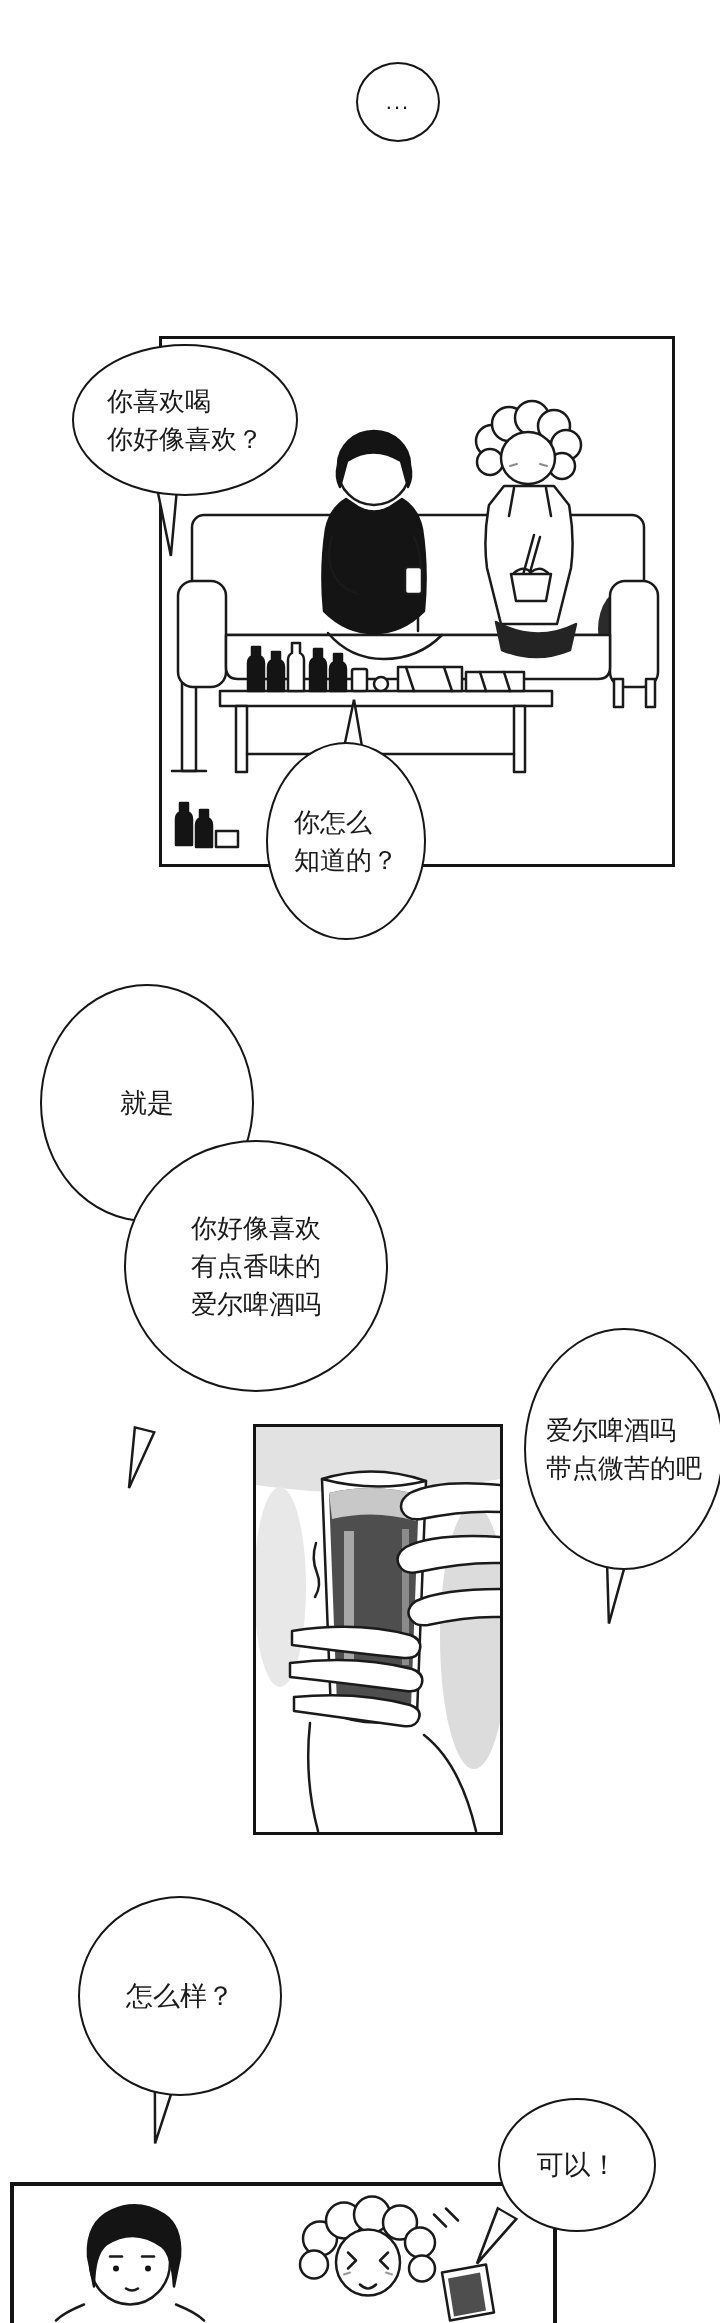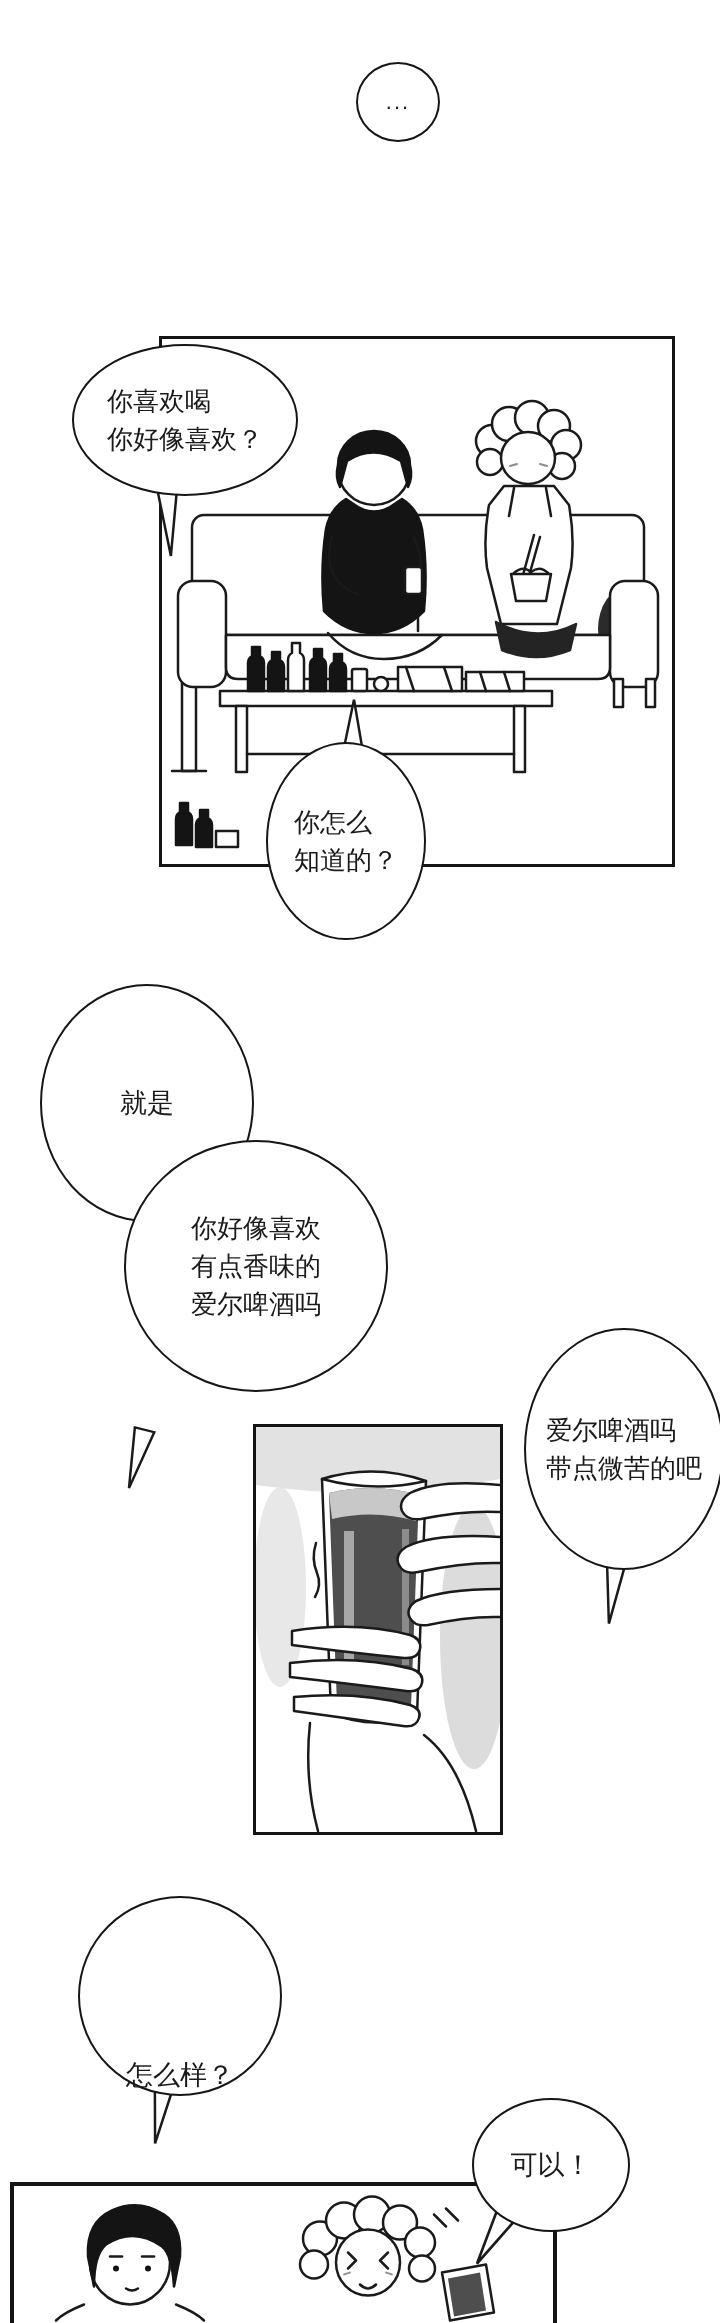--- a/index.html
+++ b/index.html
@@ -220,25 +220,25 @@
     </div>
   </div>
 
   <div class="bubble" style="left:524px; top:1328px; width:200px; height:242px;">
     <div class="lines">
       <div class="line">爱尔啤酒吗</div>
       <div class="line">带点微苦的吧</div>
     </div>
   </div>
 
-  <div class="bubble" style="left:78px; top:1896px; width:204px; height:200px;align-items:flex-end;">
+  <div class="bubble" style="left:78px; top:1896px; width:204px; height:200px;">
     <div class="lines">
       <div class="line" style="font-size:27px;">怎么样？</div>
     </div>
   </div>
 
-  <div class="bubble" style="left:472px; top:2098px; width:158px; height:134px;">
+  <div class="bubble" style="left:498px; top:2098px; width:158px; height:134px;">
     <div class="lines">
       <div class="line" style="font-size:27px;">可以！</div>
     </div>
   </div>
 
 </div>
 
 </body></html>

